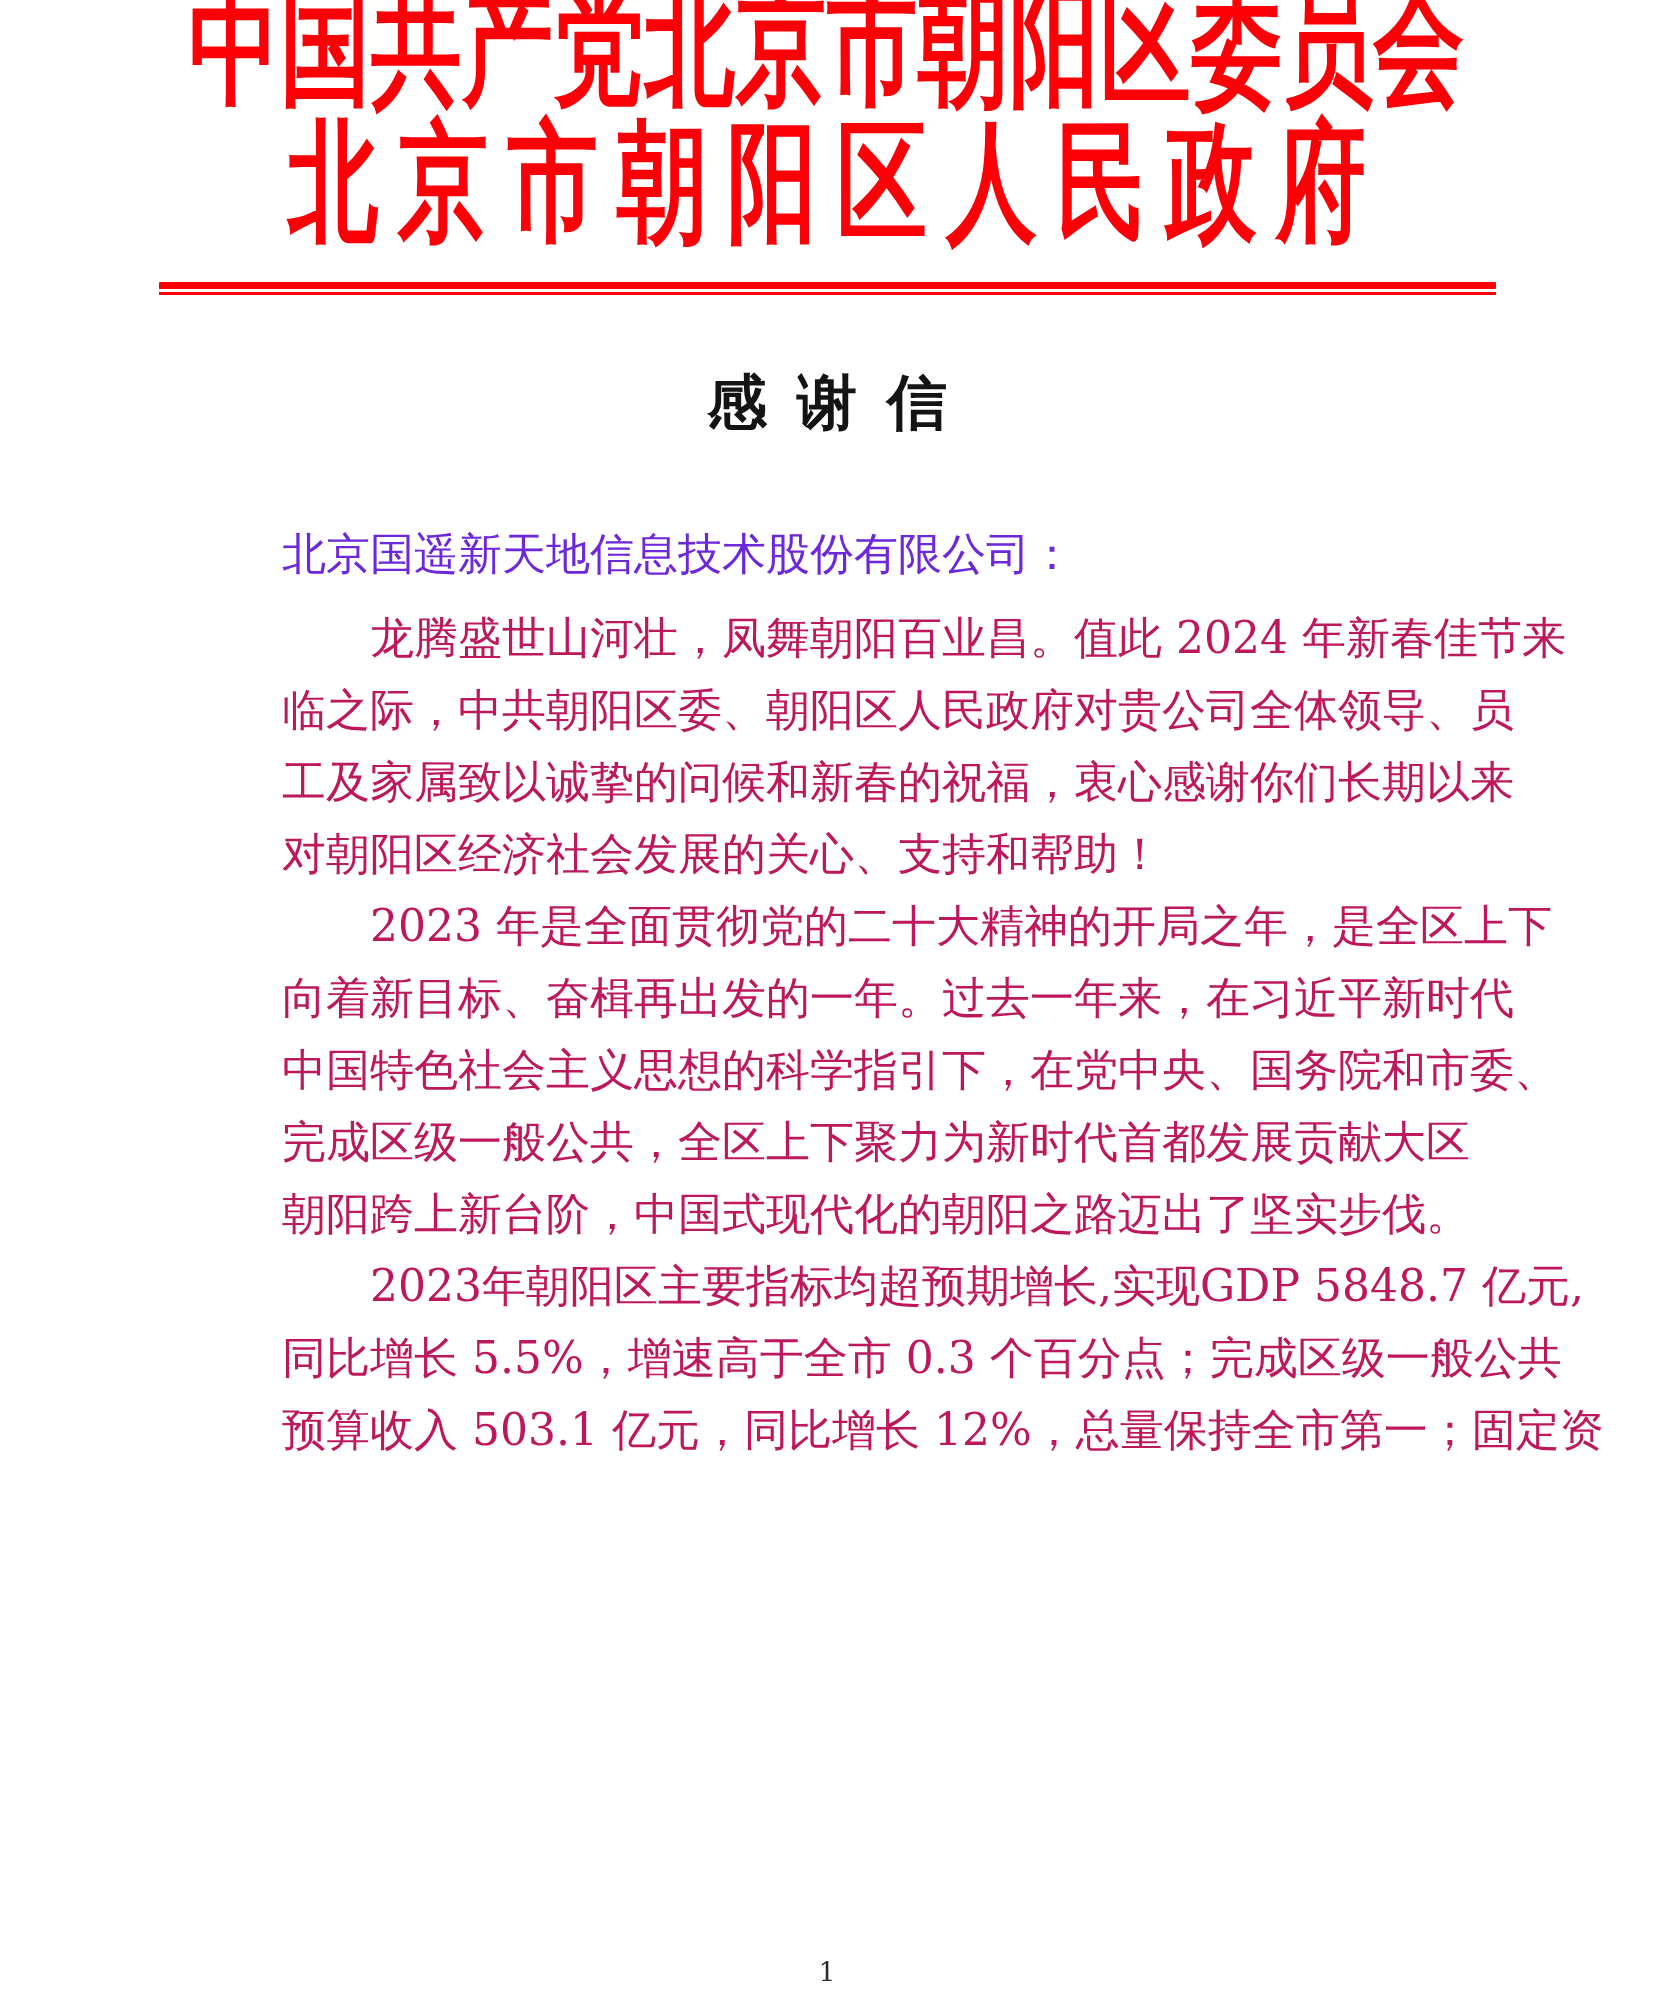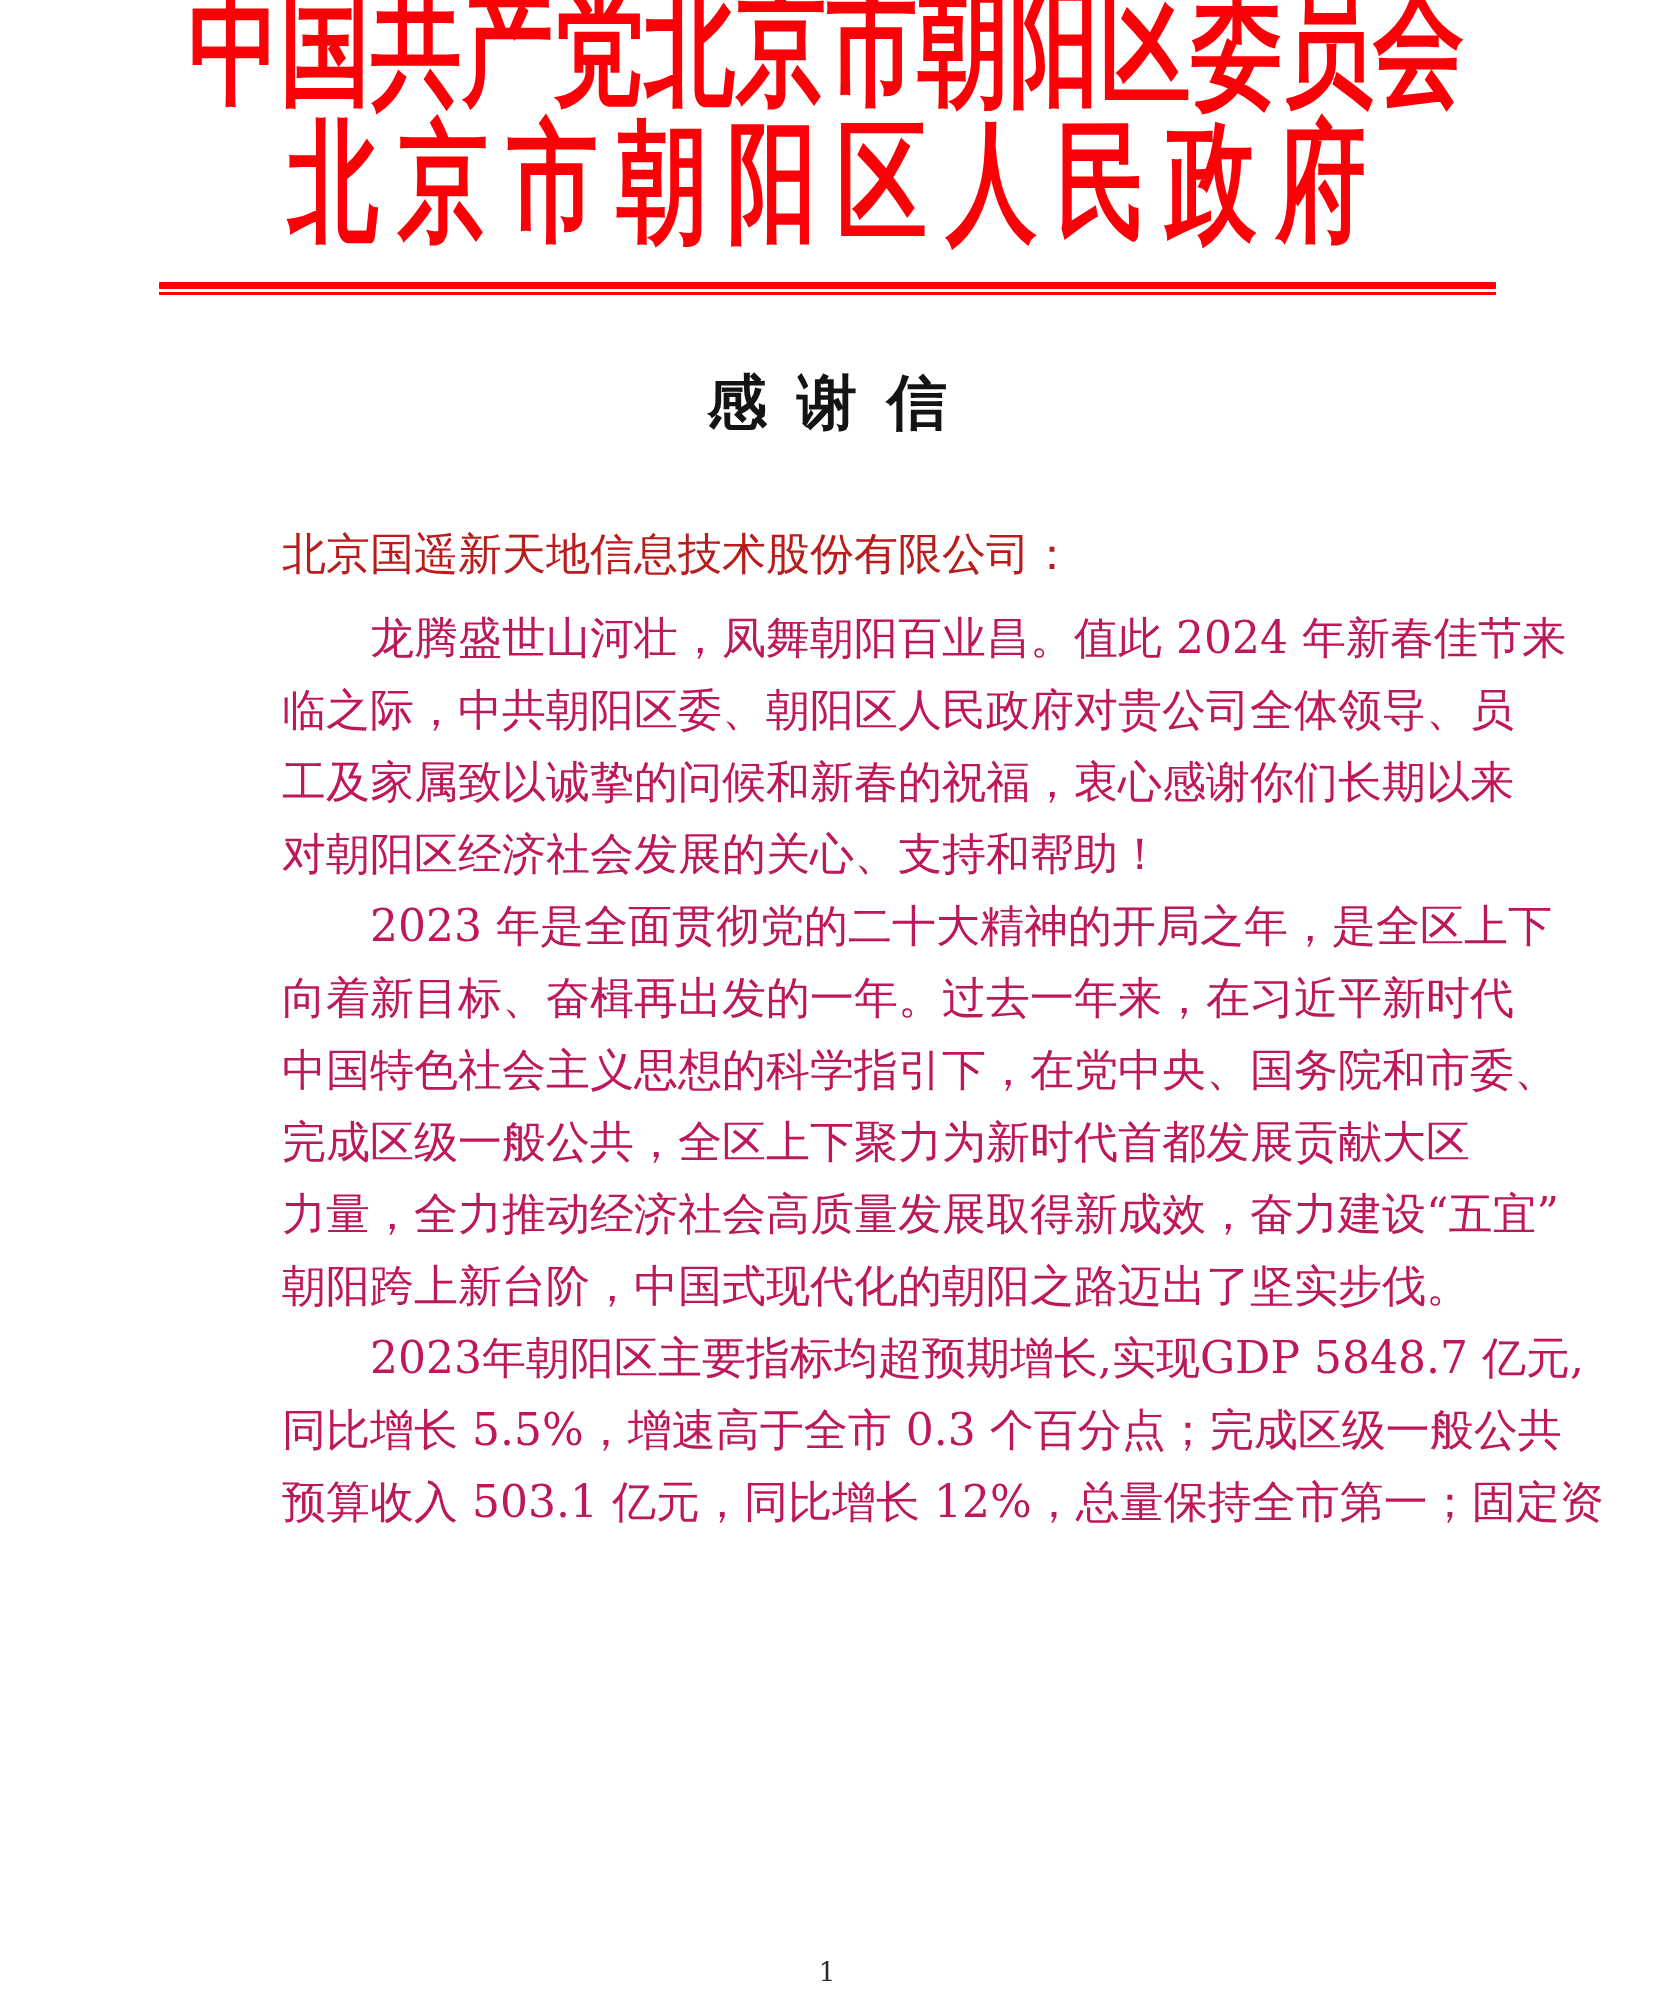--- a/index.html
+++ b/index.html
@@ -94,21 +94,21 @@
     white-space: pre;
     font-family: "DejaVu Serif", "Liberation Serif", serif;
     letter-spacing: 0px;
   }
   .body-line.indent {
     text-indent: 88px;
   }
   .addressee {
     font-size: 44px;
     line-height: 72px;
-    color: #b91c1c;
+    color: #6d28d9;
     white-space: pre;
     margin-bottom: 12px;
     font-family: "DejaVu Serif", "Liberation Serif", serif;
   }
 
   .page-number {
     position: absolute;
     bottom: 28px;
     left: 0;
     right: 0;
@@ -145,21 +145,20 @@
       <div class="body-line">临之际，中共朝阳区委、朝阳区人民政府对贵公司全体领导、员</div>
       <div class="body-line">工及家属致以诚挚的问候和新春的祝福，衷心感谢你们长期以来</div>
       <div class="body-line">对朝阳区经济社会发展的关心、支持和帮助！</div>
     </div>
 
     <div>
       <div class="body-line indent">2023 年是全面贯彻党的二十大精神的开局之年，是全区上下</div>
       <div class="body-line">向着新目标、奋楫再出发的一年。过去一年来，在习近平新时代</div>
       <div class="body-line">中国特色社会主义思想的科学指引下，在党中央、国务院和市委、</div>
       <div class="body-line">完成区级一般公共，全区上下聚力为新时代首都发展贡献大区</div>
-      <div class="body-line">力量，全力推动经济社会高质量发展取得新成效，奋力建设“五宜”</div>
       <div class="body-line">朝阳跨上新台阶，中国式现代化的朝阳之路迈出了坚实步伐。</div>
     </div>
 
     <div>
       <div class="body-line indent">2023年朝阳区主要指标均超预期增长,实现GDP 5848.7 亿元,</div>
       <div class="body-line">同比增长 5.5%，增速高于全市 0.3 个百分点；完成区级一般公共</div>
       <div class="body-line">预算收入 503.1 亿元，同比增长 12%，总量保持全市第一；固定资</div>
     </div>
 
   </div>

